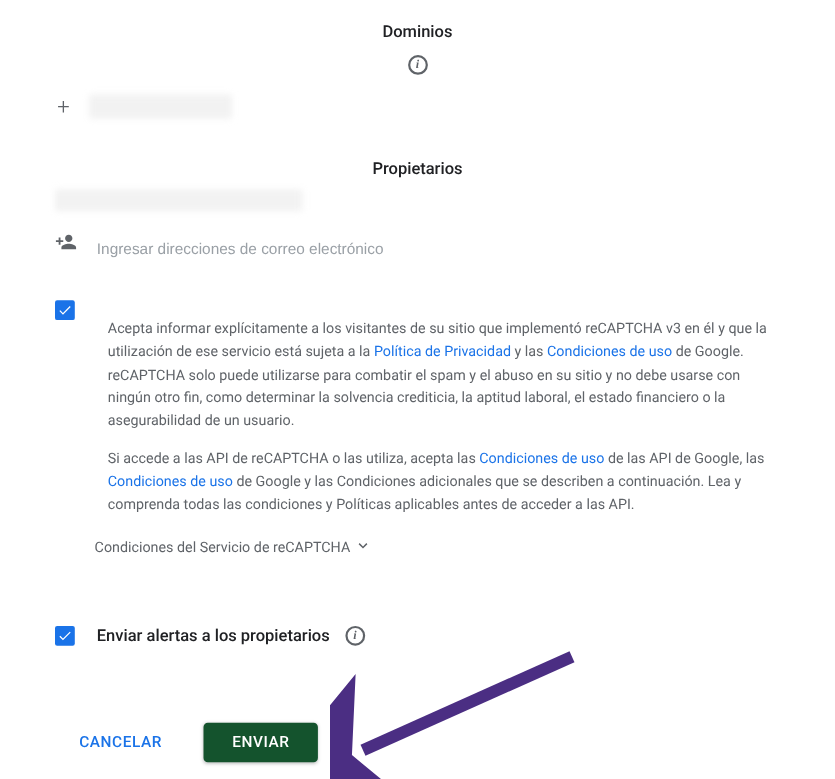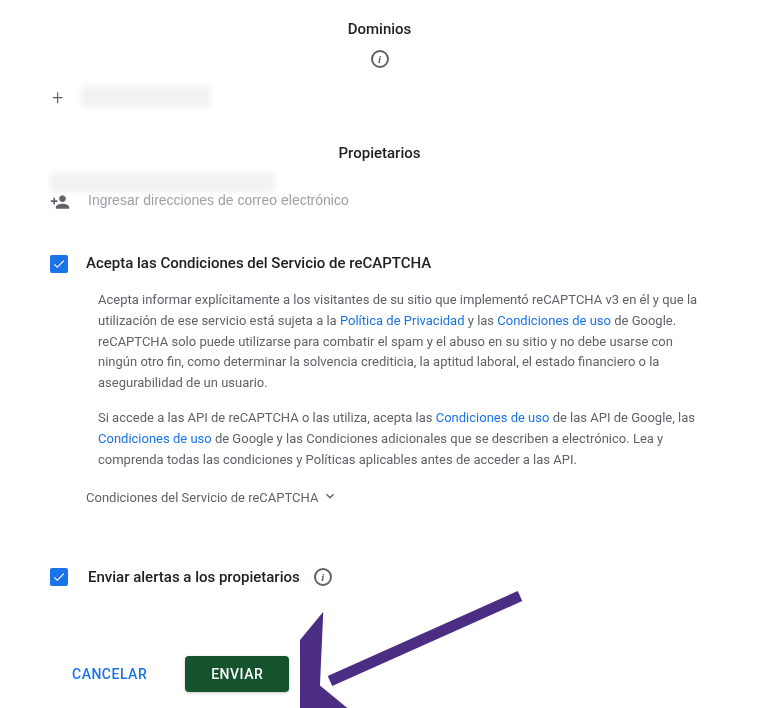--- a/index.html
+++ b/index.html
@@ -60,22 +60,23 @@
     .owner-blur {
       width: 225px;
       height: 20px;
       background: #f2f2f2;
       filter: blur(3px);
       border-radius: 2px;
       margin-top: 10px;
     }
     .add-owner-row {
       display: flex;
-      align-items: flex-start;
+      align-items: flex-end;
       gap: 18px;
+      margin-top: 18px;
     }
     .person-add-icon svg {
       width: 20px;
       height: 20px;
       fill: #5f6368;
     }
     .email-input {
       border: none;
       outline: none;
       font-size: 14px;
@@ -217,29 +218,26 @@
   </div>
 </div>
 
 <div class="checkbox-section">
   <span class="checkbox">
     <svg viewBox="0 0 24 24">
         <path d="M9 16.17L4.83 12l-1.42 1.41L9 19 21 7l-1.41-1.41z"></path>
       </svg>
   </span>
   <div class="checkbox-content">
-    <div class="checkbox-label">
-      <span>Acepta las Condiciones del Servicio de reCAPTCHA</span>
-    </div>
     <div class="terms-text">
       <p>
         <span>Acepta informar explícitamente a los visitantes de su sitio que implementó reCAPTCHA v3 en él y que la utilización de ese servicio está sujeta a la </span><a href="#">Política de Privacidad</a><span> y las </span><a href="#">Condiciones de uso</a><span> de Google. reCAPTCHA solo puede utilizarse para combatir el spam y el abuso en su sitio y no debe usarse con ningún otro fin, como determinar la solvencia crediticia, la aptitud laboral, el estado financiero o la asegurabilidad de un usuario.</span>
       </p>
       <p>
-        <span>Si accede a las API de reCAPTCHA o las utiliza, acepta las </span><a href="#">Condiciones de uso</a><span> de las API de Google, las </span><a href="#">Condiciones de uso</a><span> de Google y las Condiciones adicionales que se describen a electrónico. Lea y comprenda todas las condiciones y Políticas aplicables antes de acceder a las API.</span>
+        <span>Si accede a las API de reCAPTCHA o las utiliza, acepta las </span><a href="#">Condiciones de uso</a><span> de las API de Google, las </span><a href="#">Condiciones de uso</a><span> de Google y las Condiciones adicionales que se describen a continuación. Lea y comprenda todas las condiciones y Políticas aplicables antes de acceder a las API.</span>
       </p>
     </div>
     <div class="expand-row">
       <span>Condiciones del Servicio de reCAPTCHA</span>
       <span class="chevron-icon">
         <svg viewBox="0 0 24 24">
             <path d="M7.41 8.59L12 13.17l4.59-4.58L18 10l-6 6-6-6 1.41-1.41z"></path>
           </svg>
       </span>
     </div>

